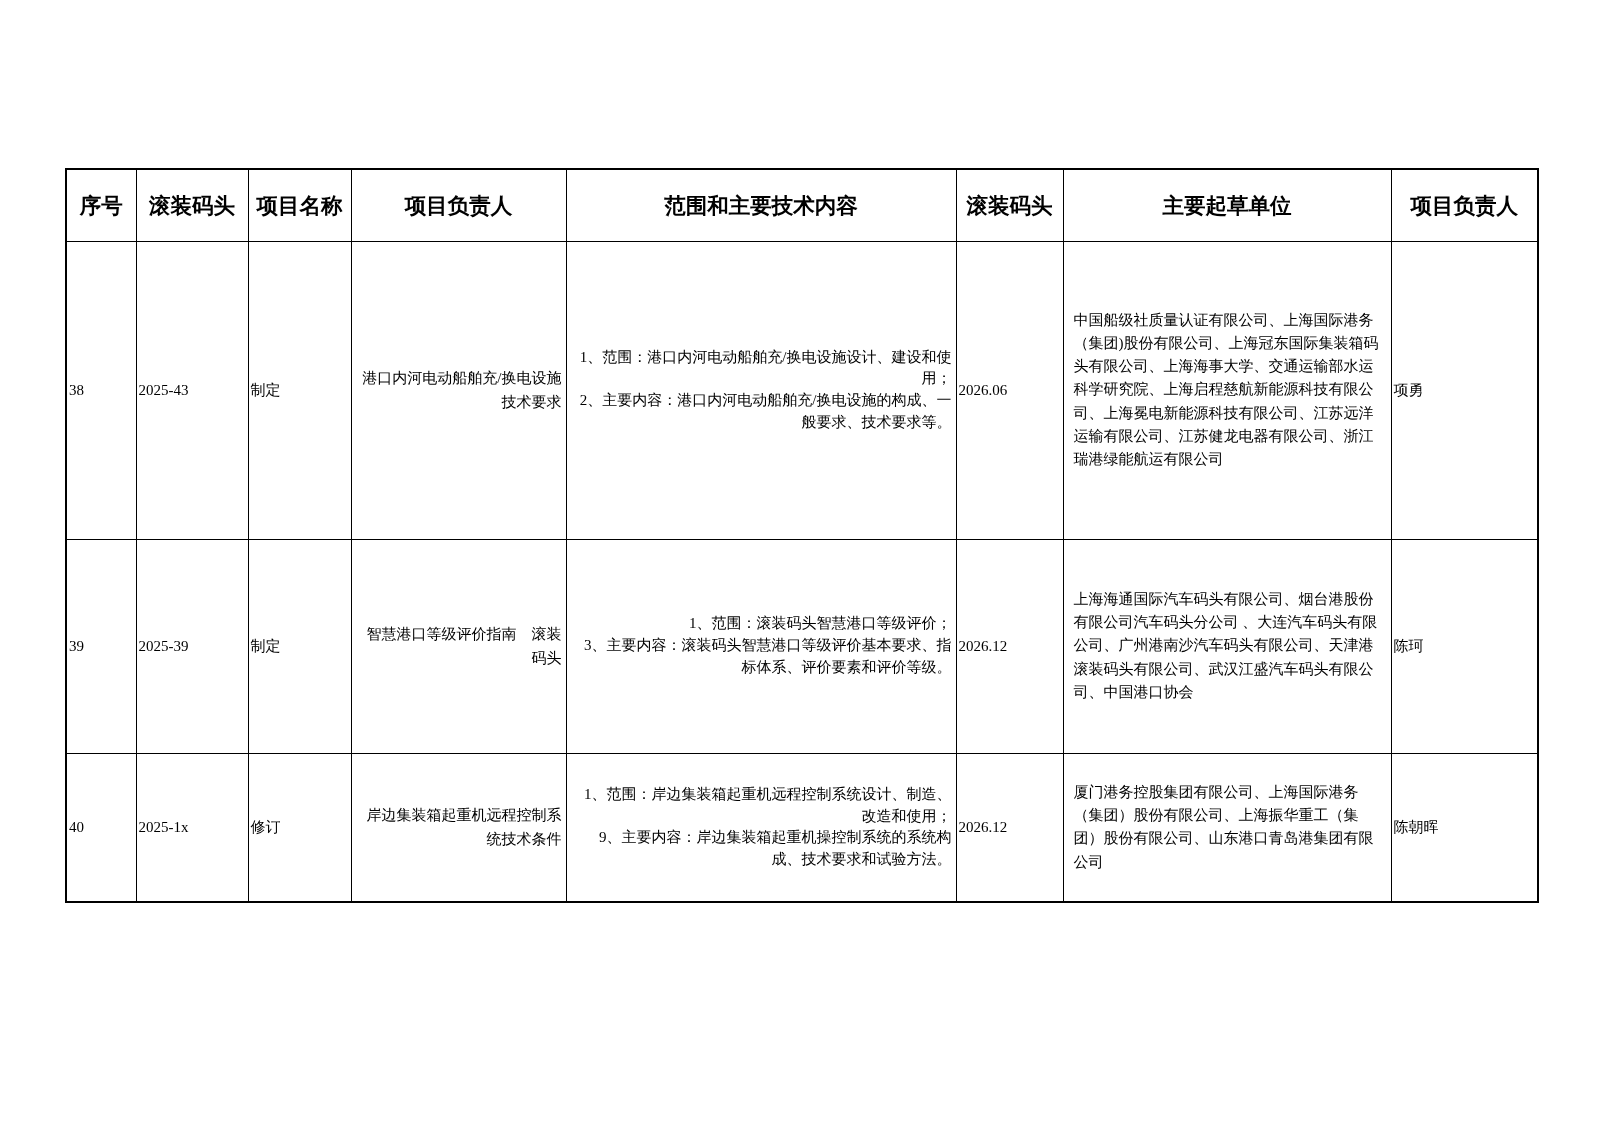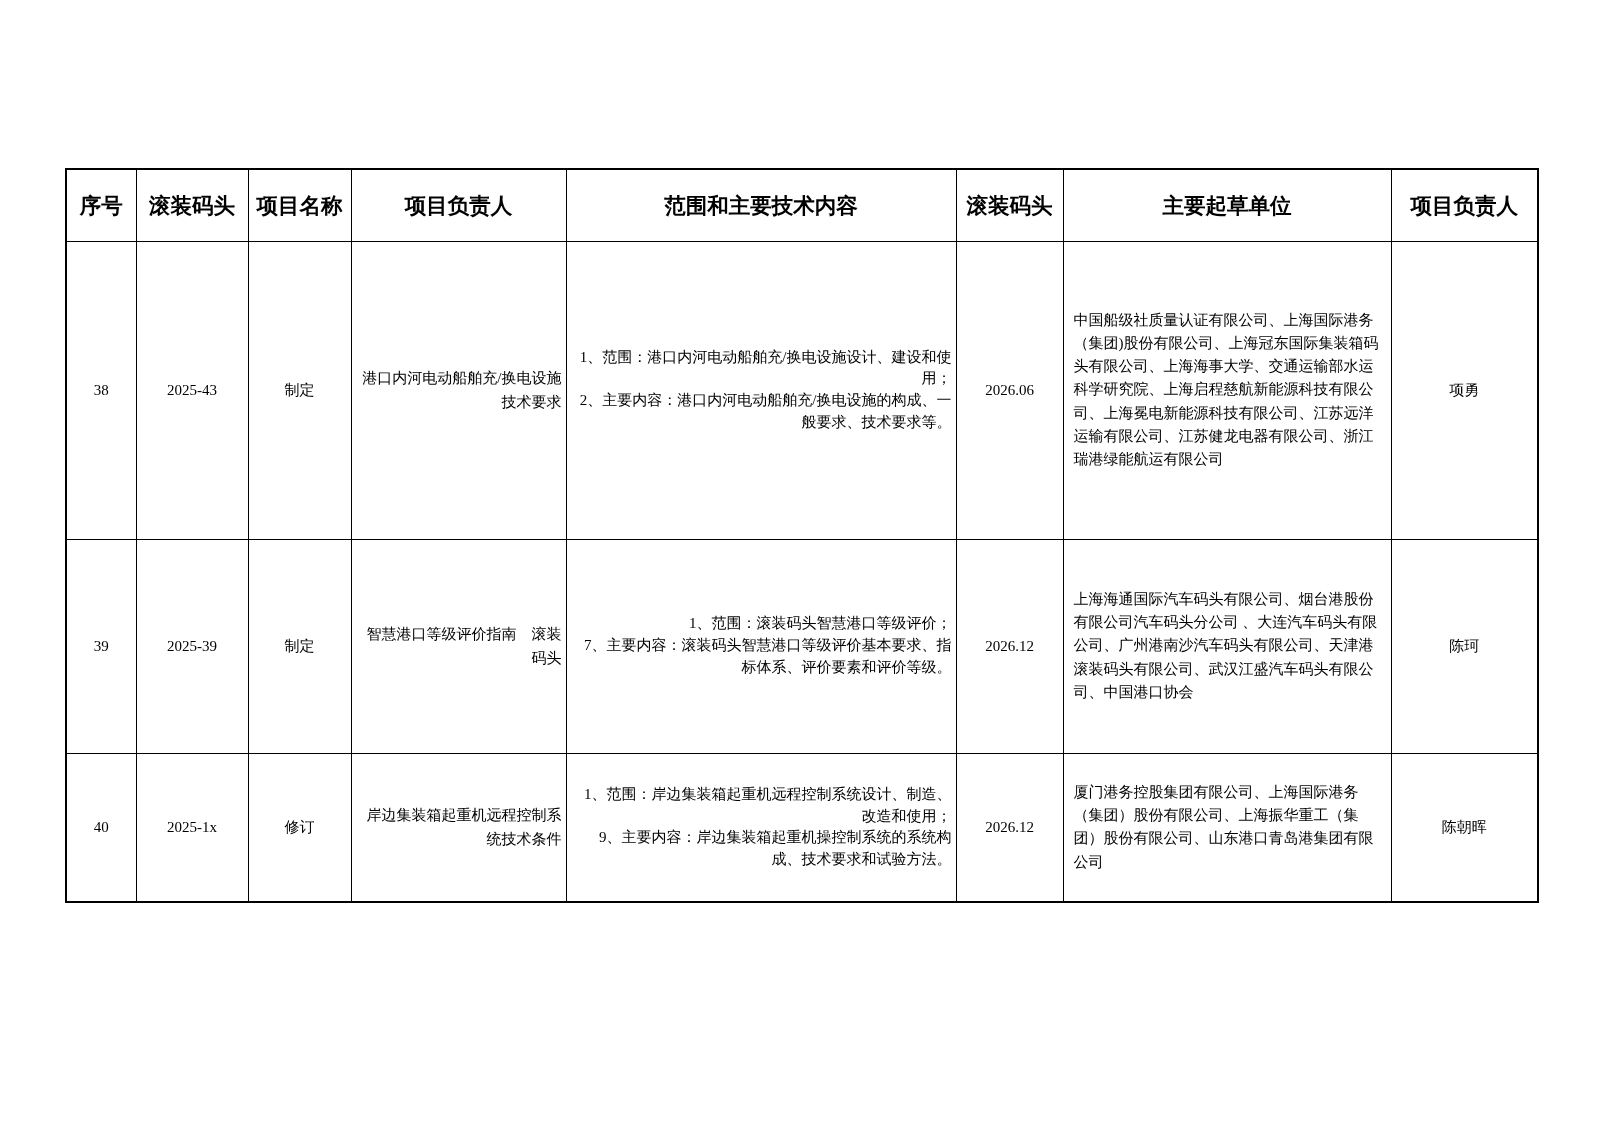--- a/index.html
+++ b/index.html
@@ -34,21 +34,21 @@
     font-size: 15px;
     overflow: hidden;
     word-break: break-all;
   }
   table.plan-table th {
     font-weight: bold;
     font-size: 21.5px;
     text-align: center;
     padding: 2px;
   }
-  td.c-center { text-align: center; padding: 2px; margin-top: 16px; }
+  td.c-center { padding: 2px; margin-top: 16px; }
   td.c-name   { text-align: right; padding: 2px 4px 2px 8px; line-height: 1.6; }
   td.c-scope  { text-align: right; padding: 2px 4px 2px 8px; line-height: 1.45; }
   td.c-draft  { text-align: left; padding: 2px 4px 2px 10px; line-height: 1.55; }
   tr.hdr-row  { height: 72px; }
   tr.row-38   { height: 298px; }
   tr.row-39   { height: 214px; }
   tr.row-40   { height: 149px; }
 </style>
 </head>
 <body>
@@ -91,21 +91,21 @@
         <td class="c-draft">中国船级社质量认证有限公司、上海国际港务（集团)股份有限公司、上海冠东国际集装箱码头有限公司、上海海事大学、交通运输部水运科学研究院、上海启程慈航新能源科技有限公司、上海冕电新能源科技有限公司、江苏远洋运输有限公司、江苏健龙电器有限公司、浙江瑞港绿能航运有限公司</td>
         <td class="c-center">项勇</td>
       </tr>
       <tr class="row-39">
         <td class="c-center">39</td>
         <td class="c-center">2025-39</td>
         <td class="c-center">制定</td>
         <td class="c-name">智慧港口等级评价指南　滚装码头</td>
         <td class="c-scope">
           <div>1、范围：滚装码头智慧港口等级评价；</div>
-          <div>7、主要内容：滚装码头智慧港口等级评价基本要求、指标体系、评价要素和评价等级。</div>
+          <div>3、主要内容：滚装码头智慧港口等级评价基本要求、指标体系、评价要素和评价等级。</div>
         </td>
         <td class="c-center">2026.12</td>
         <td class="c-draft">上海海通国际汽车码头有限公司、烟台港股份有限公司汽车码头分公司 、大连汽车码头有限公司、广州港南沙汽车码头有限公司、天津港滚装码头有限公司、武汉江盛汽车码头有限公司、中国港口协会</td>
         <td class="c-center">陈珂</td>
       </tr>
       <tr class="row-40">
         <td class="c-center">40</td>
         <td class="c-center">2025-1x</td>
         <td class="c-center">修订</td>
         <td class="c-name">岸边集装箱起重机远程控制系统技术条件</td>

